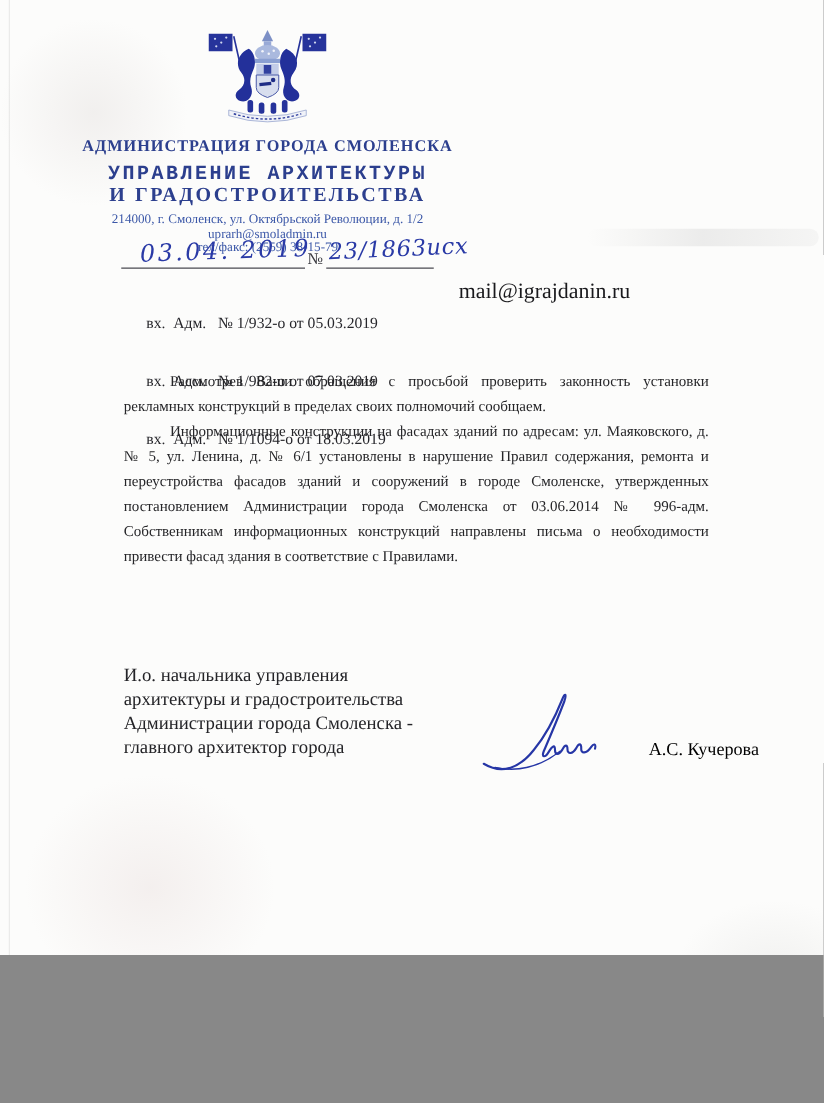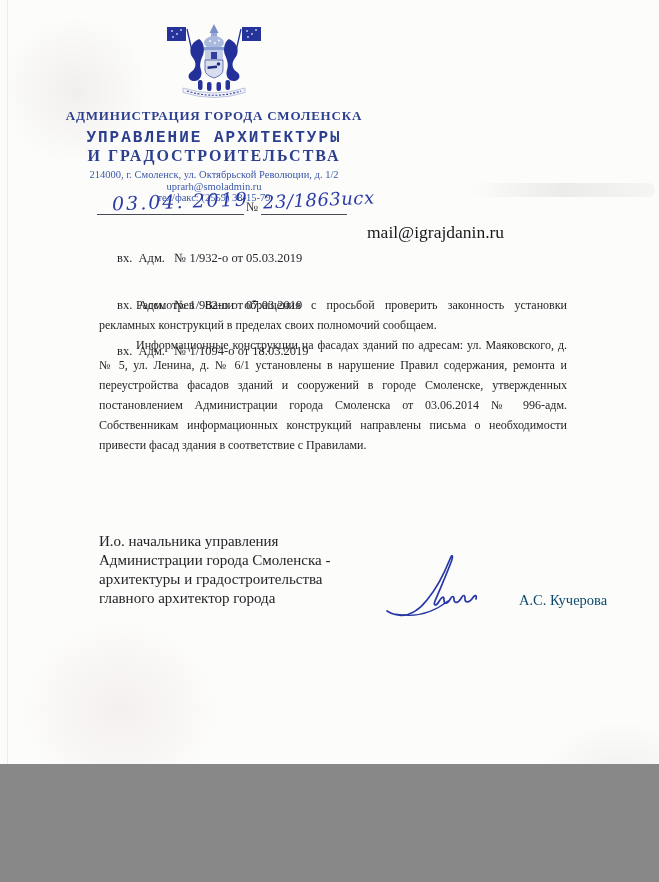--- a/index.html
+++ b/index.html
@@ -36,21 +36,21 @@
   .incoming{position:absolute;left:117px;top:220px;font-size:12.5px;color:#26262b;line-height:15.5px;white-space:pre-wrap;}
   .recipient-email{position:absolute;left:367px;top:212px;font-size:17.5px;color:#19191c;margin-top:10px;}
 
   
   .body-text{position:absolute;left:99px;top:295px;width:468px;font-size:12px;color:#262629;line-height:20px;text-align:justify;}
   .body-text p{margin:0;text-indent:37px;}
 
   
   .sign-title{position:absolute;left:99px;top:532px;font-size:15px;color:#242428;line-height:19px;}
   .signature{position:absolute;left:382px;top:548px;width:128px;height:76px;}
-  .signer-name{position:absolute;left:519px;top:592px;font-size:14.5px;color:#0c4a6e;}
+  .signer-name{position:absolute;left:519px;top:592px;font-size:14.5px;color:#000000;}
 
   
   .executor{position:absolute;left:99px;top:840px;font-size:12.5px;color:#1d4ed8;line-height:16px;}
 </style>
 </head>
 <body>
 
 <div class="page">
 
   <div class="edge-line"></div>
@@ -125,22 +125,22 @@
 
   <div class="recipient-email">mail@igrajdanin.ru</div>
 
   <div class="body-text">
     <p>Рассмотрев Ваши обращения с просьбой проверить законность установки рекламных конструкций в пределах своих полномочий сообщаем.</p>
     <p>Информационные конструкции на фасадах зданий по адресам: ул. Маяковского, д. № 5, ул. Ленина, д. № 6/1 установлены в нарушение Правил содержания, ремонта и переустройства фасадов зданий и сооружений в городе Смоленске, утвержденных постановлением Администрации города Смоленска от 03.06.2014 № 996-адм. Собственникам информационных конструкций направлены письма о необходимости привести фасад здания в соответствие с Правилами.</p>
   </div>
 
   <div class="sign-title">
     <div>И.о. начальника управления</div>
+    <div>архитектуры и градостроительства</div>
     <div>Администрации города Смоленска -</div>
-    <div>архитектуры и градостроительства</div>
     <div>главного архитектор города</div>
   </div>
 
   <span class="signature">
     <svg viewBox="0 0 128 76" width="128" height="76" xmlns="http://www.w3.org/2000/svg">
       <path d="M5,63 C20,72 34,66 45,52 C55,40 62,26 68,11 C70,6 71.5,7 69.5,13 C63,30 56,46 53,53 C51,58 54,58.5 57,53.5 C60,48.5 62,47.5 62,52 C62,56 65,56.5 68,51.5 C70,47.5 72,47.5 72,51.5 C72,55.5 76,55.5 79,50.5 C81,46.5 83,46.5 83,50.5 C82.5,55 87,55.5 91,49.5 C93,46.5 95,47 94,51" fill="none" stroke="#2636a6" stroke-width="1.7" stroke-linecap="round" stroke-linejoin="round"></path>
       <path d="M14,66 C34,70 52,64 66,53" fill="none" stroke="#2636a6" stroke-width="1.2" stroke-linecap="round"></path>
     </svg>
   </span>
 

